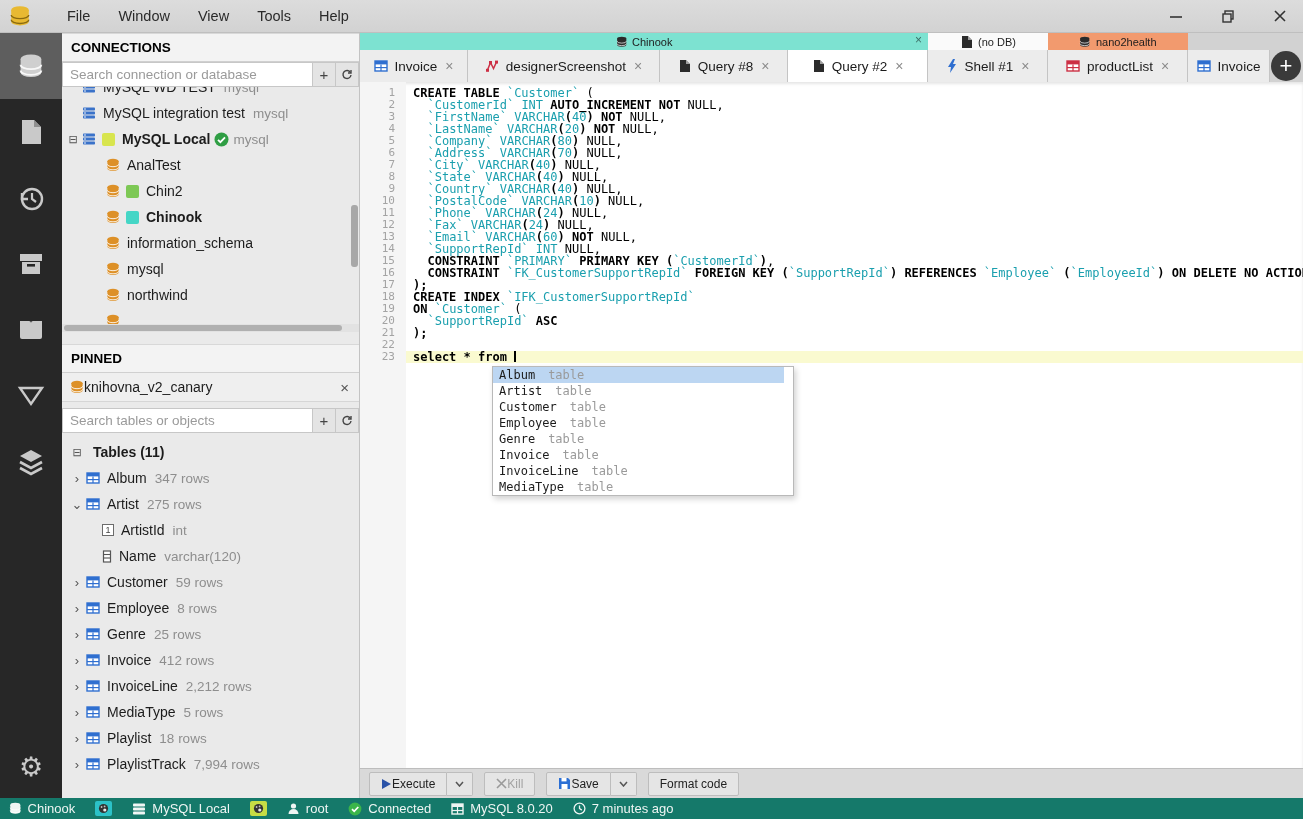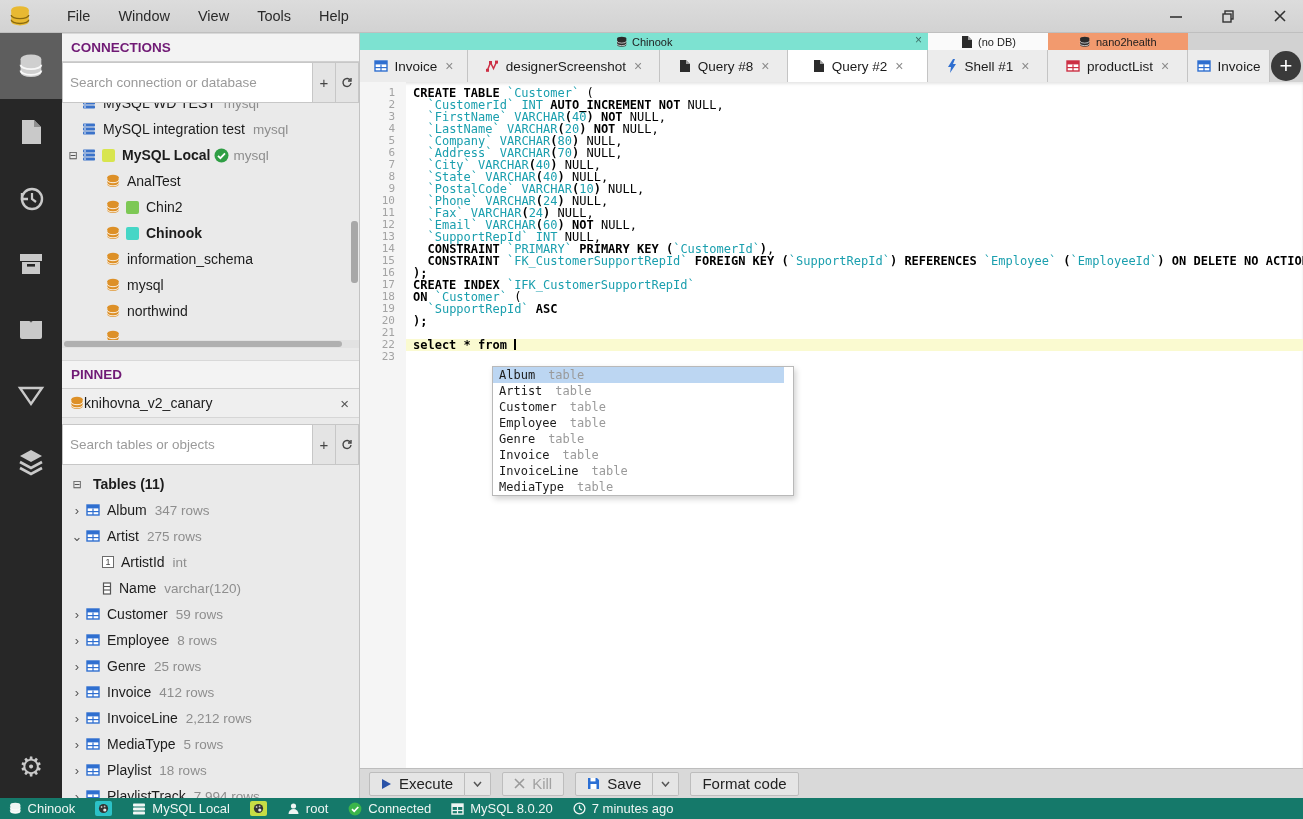--- a/index.html
+++ b/index.html
@@ -16,22 +16,22 @@
   .win-btn { width:22px; height:22px; display:flex; align-items:center; justify-content:center; color:#333; }
 
   
   .app-row { display:flex; height:765px; }
   .iconbar { width:62px; background:#272727; position:relative; flex:none; display:flex; flex-direction:column; align-items:center; }
   .iconbar-item { width:62px; height:66px; display:flex; align-items:center; justify-content:center; }
   .iconbar-item.active { background:#5e5e5e; }
   .iconbar-gear { position:absolute; bottom:6px; left:0; width:62px; height:50px; display:flex; align-items:center; justify-content:center; font-size:27px; color:#c9c9c9; }
 
   .panel { width:298px; flex:none; background:#eaeaea; border-right:1px solid #c3c3c3; display:flex; flex-direction:column; overflow:hidden; }
-  .section-header { height:29px; flex:none; background:#f3f3f3; border-top:1px solid #d8d8d8; border-bottom:1px solid #d0d0d0; display:flex; align-items:center; padding:0 9px; font-weight:bold; font-size:13.5px; color:#701a75;text-align:right; }
-  .search-row { height:41px; flex:none; display:flex; }
+  .section-header { height:29px; flex:none; background:#f3f3f3; border-top:1px solid #d8d8d8; border-bottom:1px solid #d0d0d0; display:flex; align-items:center; padding:0 9px; font-weight:bold; font-size:13.5px; color:#000000;text-align:right; }
+  .search-row { height:25px; flex:none; display:flex; }
   .search-row input { flex:1; min-width:0; border:1px solid #c7c7c7; font-size:13.5px; padding:0 7px; font-family:"Liberation Sans",sans-serif; color:#333; }
   .search-row input::placeholder { color:#9a9a9a; }
   .sq-btn { width:23px; flex:none; background:#e4e4e4; border:1px solid #c7c7c7; border-left:none; display:flex; align-items:center; justify-content:center; font-size:15px; color:#444; }
 
   .tree { position:relative; overflow:hidden; }
   .tree-inner { position:absolute; left:0; right:0; top:0; }
   .trow { height:26px; display:flex; align-items:center; font-size:14px; color:#1c1c1c; white-space:nowrap; }
   .trow .lbl { margin:0 4px 0 7px; }
   .trow .lbl.bold { font-weight:bold; }
   .trow .sec { color:#8e8e8e; font-size:13.5px; margin-left:4px; }
@@ -66,21 +66,21 @@
   .ln .i, .ln .t, .ln .n { color:#1a9fae; }
   .cursor { display:inline-block; width:2px; height:11px; background:#000; vertical-align:-1px; }
 
   .autocomplete { position:absolute; left:132px; top:284px; width:302px; background:#fff; border:1px solid #b9b9b9; box-shadow:2px 3px 6px rgba(0,0,0,.18); padding-right:9px; }
   .ac-row { height:16px; display:flex; align-items:center; font:12px/16px "DejaVu Sans Mono",monospace; padding-left:6px; }
   .ac-row.sel { background:#bcd6f2; }
   .ac-row .kind { color:#9a9a9a; margin-left:13px; }
 
   .toolbar { height:30px; flex:none; background:#d9d9d9; border-top:1px solid #bdbdbd; display:flex; align-items:center; padding-left:9px; gap:11px; }
   .btn-group { display:flex; }
-  .btn { height:24px; display:flex; align-items:center; gap:7px; background:#e5e5e5; border:1px solid #bdbdbd; border-radius:2px; padding:0 11px; font-size:15px; color:#222;text-align:center; }
+  .btn { height:24px; display:flex; align-items:center; background:#e5e5e5; border:1px solid #bdbdbd; border-radius:2px; padding:0 11px; font-size:12px; color:#222;text-align:center; }
   .btn.split-main { border-radius:2px 0 0 2px; }
   .btn.split-arrow { border-left:none; border-radius:0 2px 2px 0; padding:0 8px; }
   .btn.disabled { color:#a2a2a2; }
 
   
   .statusbar { height:21px; background:#15796a; color:#eef5f3; display:flex; align-items:center; padding-left:9px; gap:20px; font-size:13px; }
   .sb-item { display:flex; align-items:center; gap:6px; }
   .sb-swatch { width:17px; height:15px; border-radius:2px; display:flex; align-items:center; justify-content:center; }
 
   .icon { display:inline-flex; flex:none; align-items:center; justify-content:center; }
@@ -678,20 +678,21 @@
         </div>
       <div class="code" id="code">
           <div class="ln"><span class="k">CREATE TABLE </span><span class="i">`Customer`</span><span class="p"> (</span></div>
           <div class="ln"><span class="p">  </span><span class="i">`CustomerId`</span><span class="p"> </span><span class="t">INT</span><span class="p"> </span><span class="k">AUTO_INCREMENT</span><span class="p"> </span><span class="k">NOT</span><span class="p"> NULL,</span></div>
           <div class="ln"><span class="p">  </span><span class="i">`FirstName`</span><span class="p"> </span><span class="t">VARCHAR</span><span class="k">(</span><span class="n">40</span><span class="k">)</span><span class="p"> </span><span class="k">NOT</span><span class="p"> NULL,</span></div>
           <div class="ln"><span class="p">  </span><span class="i">`LastName`</span><span class="p"> </span><span class="t">VARCHAR</span><span class="k">(</span><span class="n">20</span><span class="k">)</span><span class="p"> </span><span class="k">NOT</span><span class="p"> NULL,</span></div>
           <div class="ln"><span class="p">  </span><span class="i">`Company`</span><span class="p"> </span><span class="t">VARCHAR</span><span class="k">(</span><span class="n">80</span><span class="k">)</span><span class="p"> NULL,</span></div>
           <div class="ln"><span class="p">  </span><span class="i">`Address`</span><span class="p"> </span><span class="t">VARCHAR</span><span class="k">(</span><span class="n">70</span><span class="k">)</span><span class="p"> NULL,</span></div>
           <div class="ln"><span class="p">  </span><span class="i">`City`</span><span class="p"> </span><span class="t">VARCHAR</span><span class="k">(</span><span class="n">40</span><span class="k">)</span><span class="p"> NULL,</span></div>
           <div class="ln"><span class="p">  </span><span class="i">`State`</span><span class="p"> </span><span class="t">VARCHAR</span><span class="k">(</span><span class="n">40</span><span class="k">)</span><span class="p"> NULL,</span></div>
+          <div class="ln"><span class="p">  </span><span class="i">`Country`</span><span class="p"> </span><span class="t">VARCHAR</span><span class="k">(</span><span class="n">40</span><span class="k">)</span><span class="p"> NULL,</span></div>
           <div class="ln"><span class="p">  </span><span class="i">`PostalCode`</span><span class="p"> </span><span class="t">VARCHAR</span><span class="k">(</span><span class="n">10</span><span class="k">)</span><span class="p"> NULL,</span></div>
           <div class="ln"><span class="p">  </span><span class="i">`Phone`</span><span class="p"> </span><span class="t">VARCHAR</span><span class="k">(</span><span class="n">24</span><span class="k">)</span><span class="p"> NULL,</span></div>
           <div class="ln"><span class="p">  </span><span class="i">`Fax`</span><span class="p"> </span><span class="t">VARCHAR</span><span class="k">(</span><span class="n">24</span><span class="k">)</span><span class="p"> NULL,</span></div>
           <div class="ln"><span class="p">  </span><span class="i">`Email`</span><span class="p"> </span><span class="t">VARCHAR</span><span class="k">(</span><span class="n">60</span><span class="k">)</span><span class="p"> </span><span class="k">NOT</span><span class="p"> NULL,</span></div>
           <div class="ln"><span class="p">  </span><span class="i">`SupportRepId`</span><span class="p"> </span><span class="t">INT</span><span class="p"> NULL,</span></div>
           <div class="ln"><span class="p">  </span><span class="k">CONSTRAINT</span><span class="p"> </span><span class="i">`PRIMARY`</span><span class="p"> </span><span class="k">PRIMARY KEY</span><span class="p"> </span><span class="k">(</span><span class="i">`CustomerId`</span><span class="k">)</span><span class="p">,</span></div>
           <div class="ln"><span class="p">  </span><span class="k">CONSTRAINT</span><span class="p"> </span><span class="i">`FK_CustomerSupportRepId`</span><span class="p"> </span><span class="k">FOREIGN KEY</span><span class="p"> </span><span class="k">(</span><span class="i">`SupportRepId`</span><span class="k">)</span><span class="p"> </span><span class="k">REFERENCES</span><span class="p"> </span><span class="i">`Employee`</span><span class="p"> </span><span class="k">(</span><span class="i">`EmployeeId`</span><span class="k">)</span><span class="p"> </span><span class="k">ON DELETE NO ACTION ON UPDATE NO ACTION</span></div>
           <div class="ln"><span class="k">);</span></div>
           <div class="ln"><span class="k">CREATE INDEX </span><span class="i">`IFK_CustomerSupportRepId`</span></div>
           <div class="ln"><span class="k">ON</span><span class="p"> </span><span class="i">`Customer`</span><span class="p"> (</span></div>

